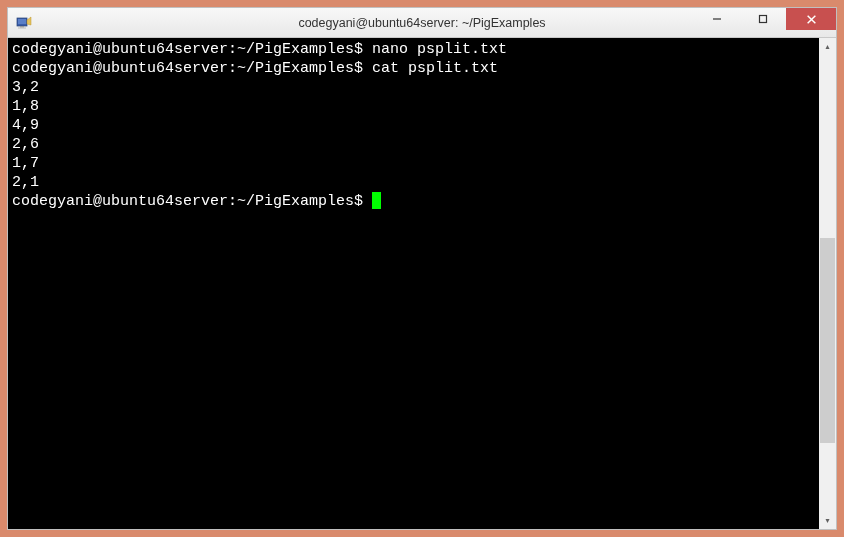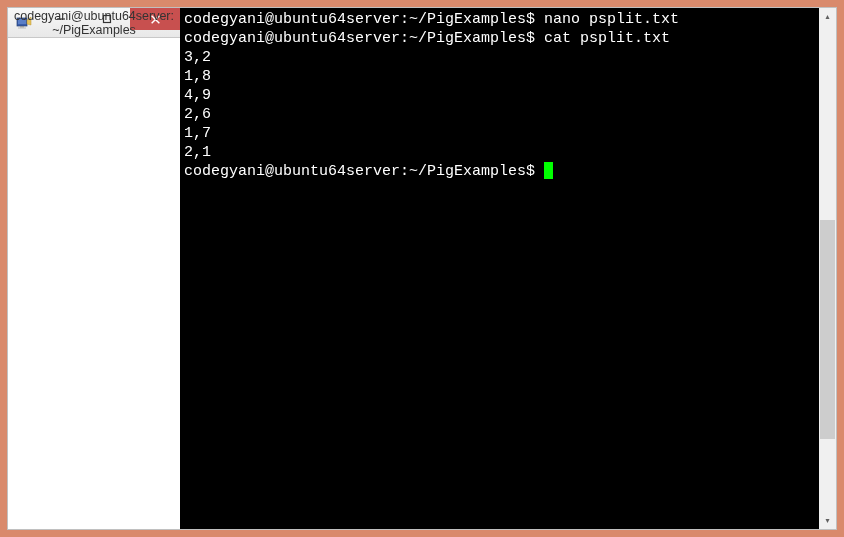--- a/index.html
+++ b/index.html
@@ -13,21 +13,21 @@
       background: #d98a6c;
       padding: 7px;
       font-family: "Segoe UI", Tahoma, sans-serif;
       overflow: hidden;
     }
     .window {
       width: 100%;
       height: 100%;
       background: #fff;
       display: flex;
-      flex-direction: row;
+      flex-direction: column;
       border: 1px solid #c0c0c0;
     }
     .titlebar {
       height: 30px;
       background: linear-gradient(to bottom, #f8f8f8, #e8e8e8);
       display: flex;
       align-items: center;
       border-bottom: 1px solid #c8c8c8;
       position: relative;
     }

